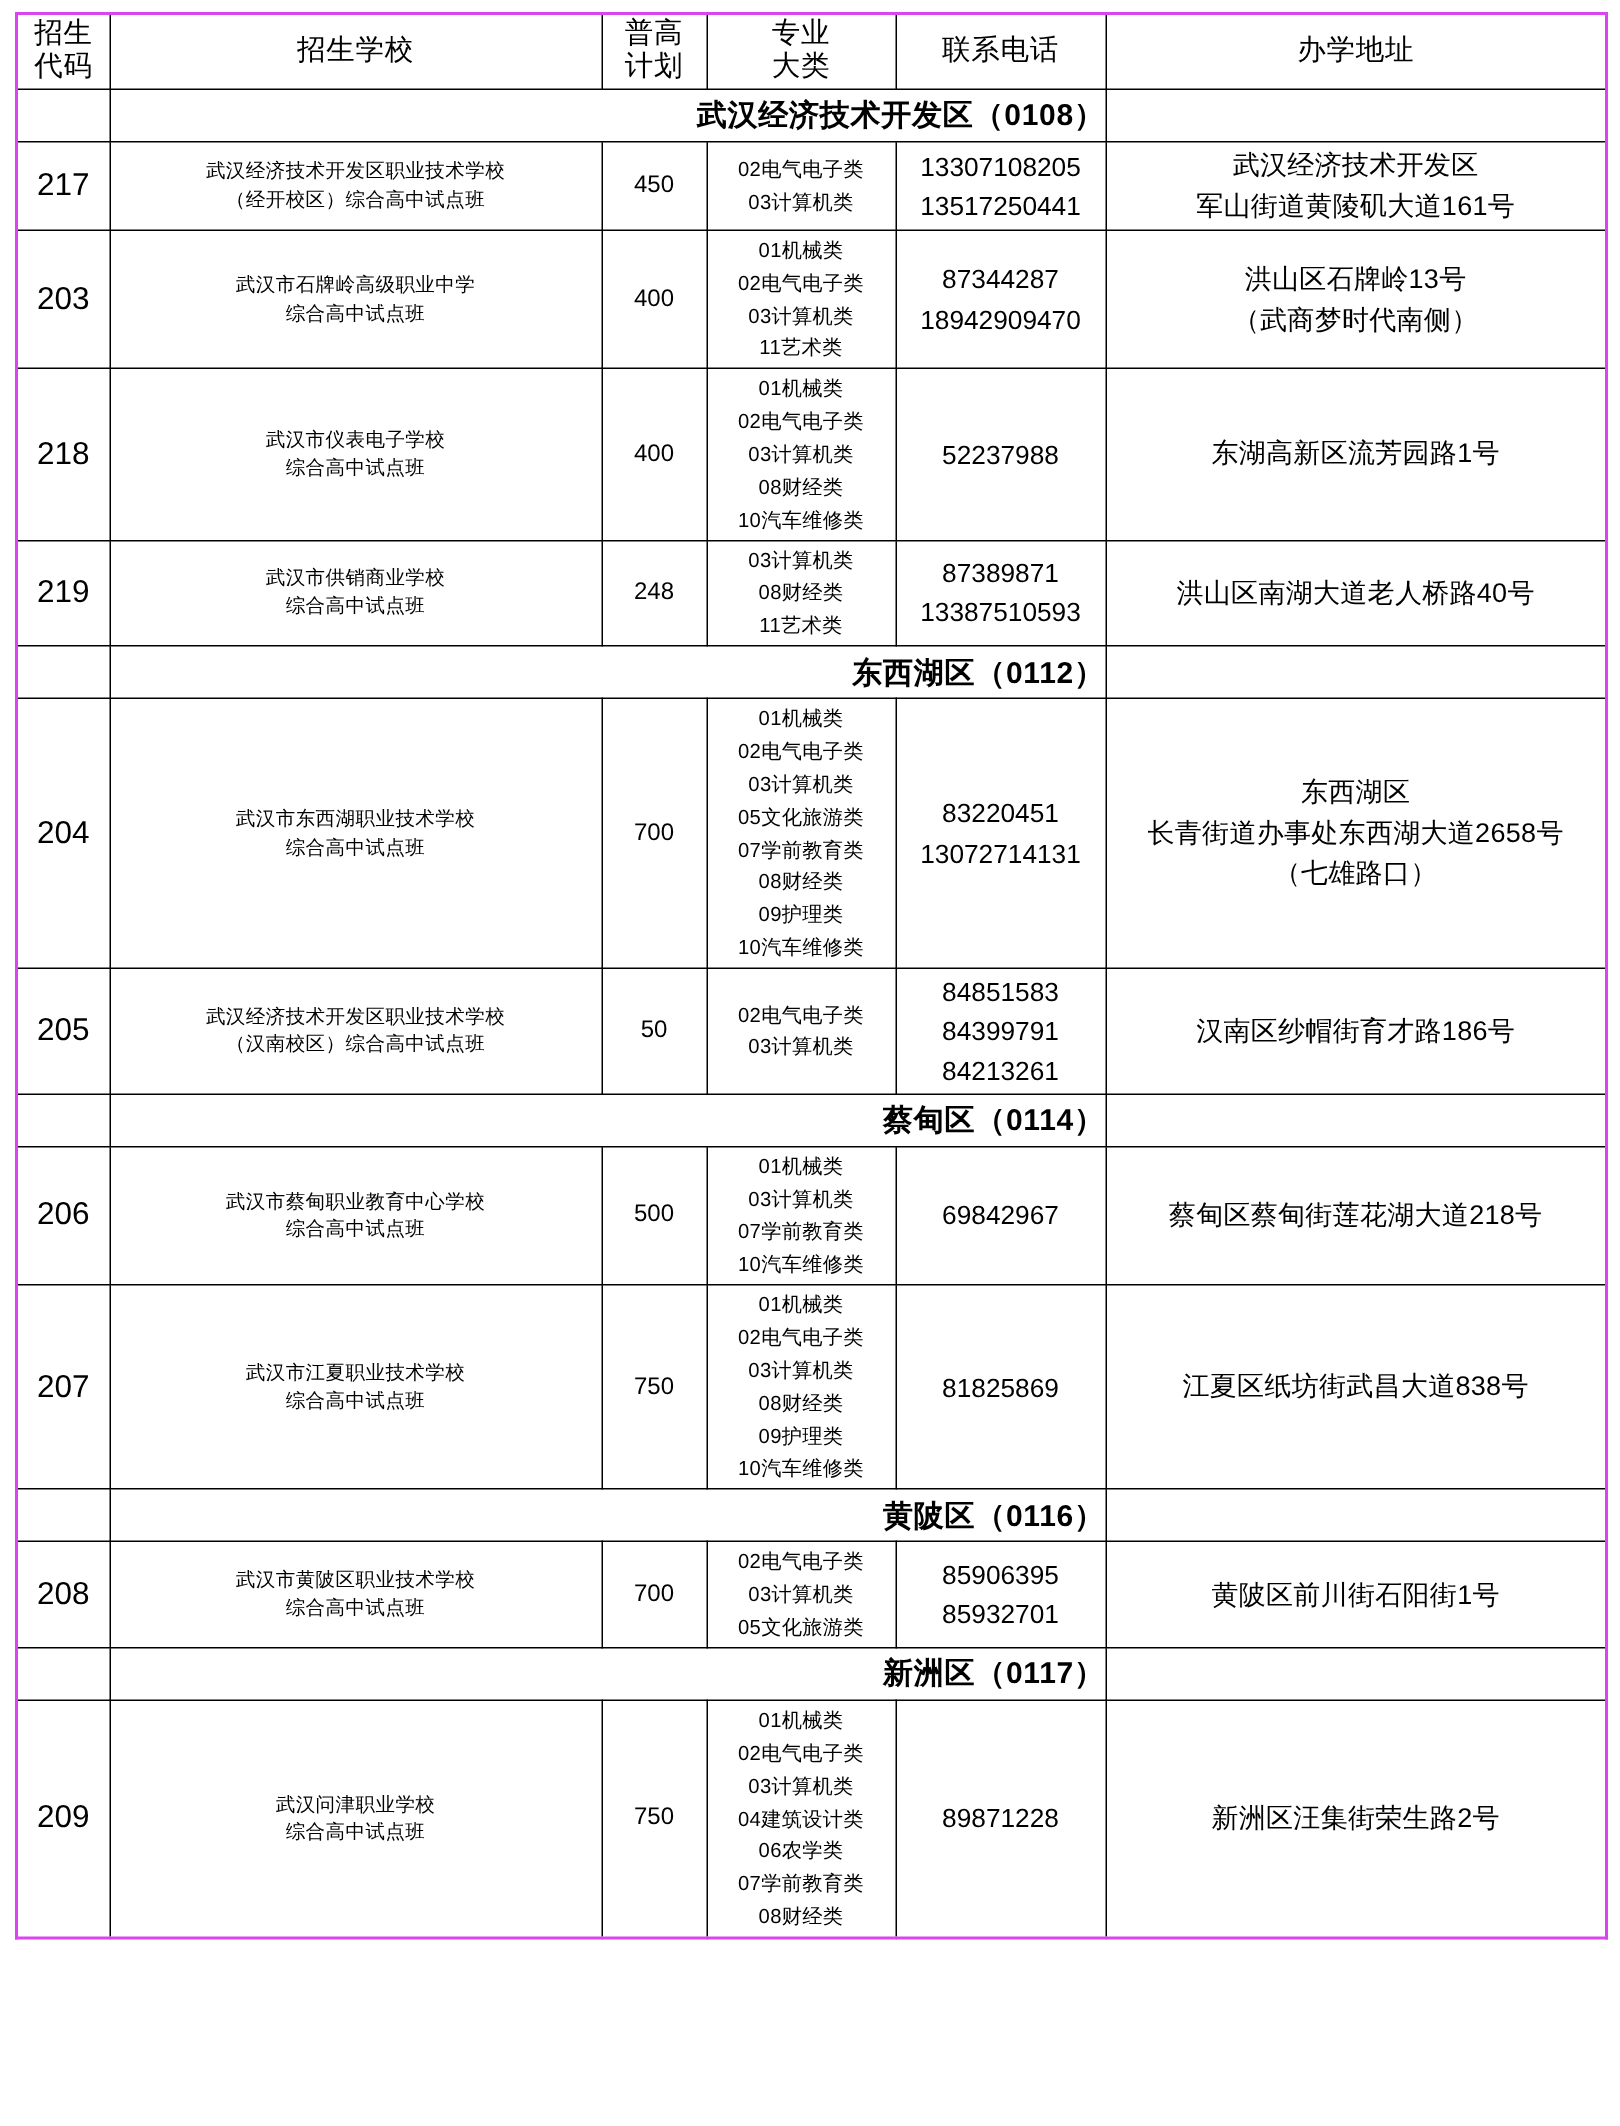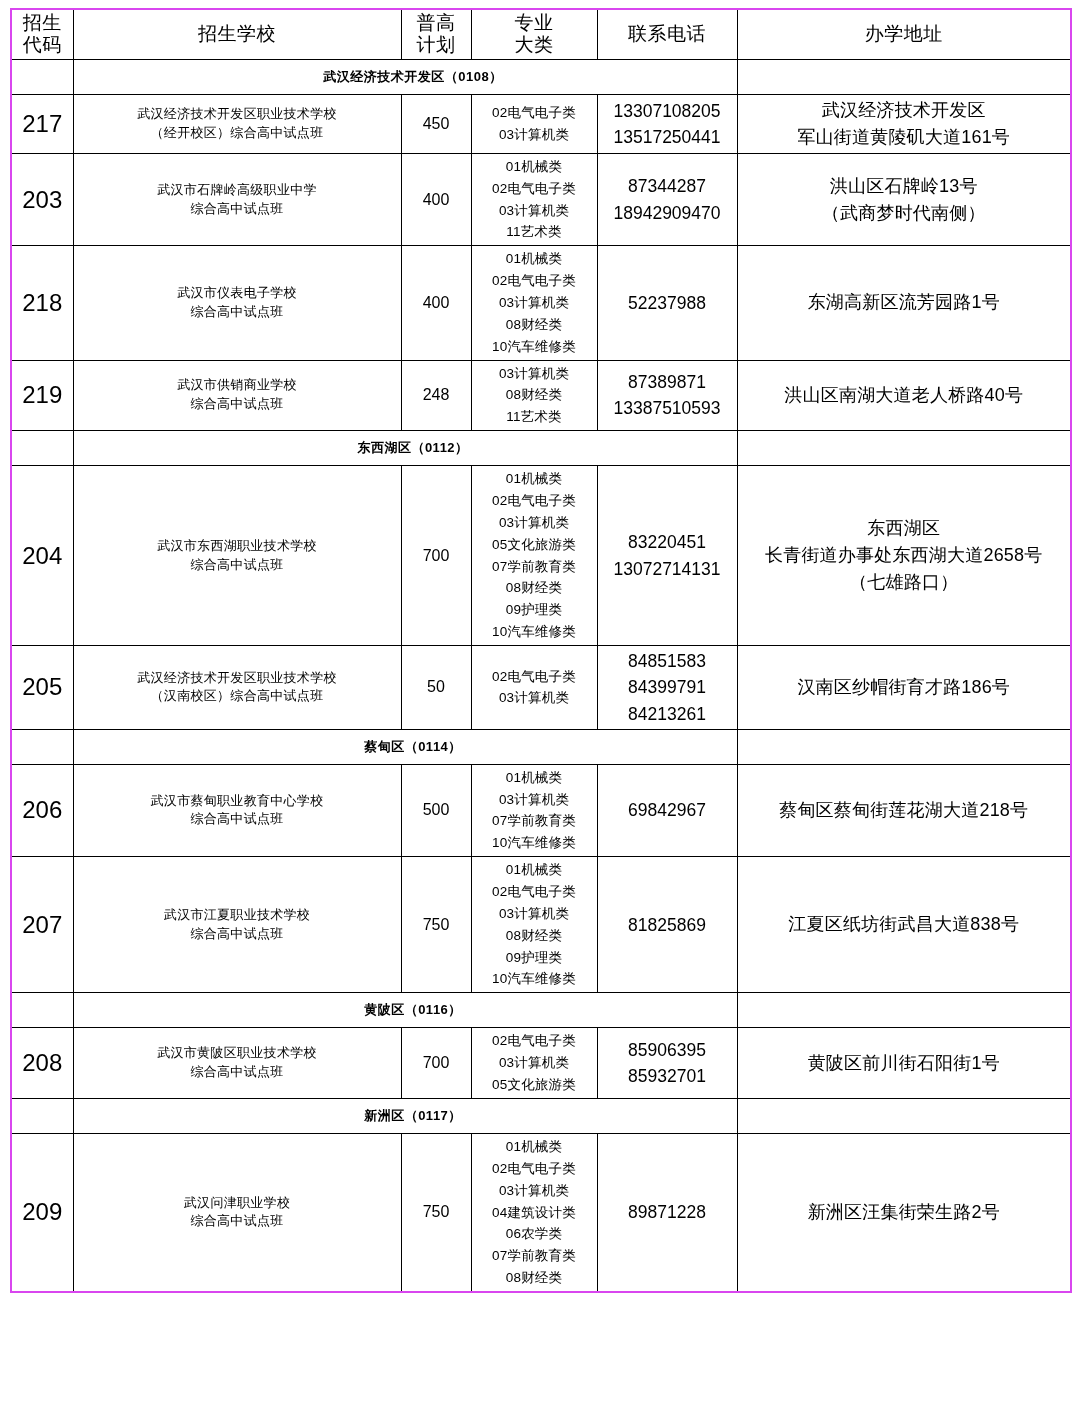--- a/index.html
+++ b/index.html
@@ -52,30 +52,30 @@
     display: block;
   }
 
   
   tr.district td {
     height: 34px;
     padding: 0;
   }
   tr.district td.d-blank-left { }
   tr.district td.d-name {
-    text-align: center;
-    font-size: 13px;
+    text-align: right;
+    font-size: 20px;
     font-weight: bold;
     padding-left: 16px;
     letter-spacing: 0.5px;
   }
 
   
   td.code {
-    font-size: 24px;
+    font-size: 21px;
   }
   td.school {
     text-align: left;
     font-size: 13px;
     line-height: 1.45;
     padding-left: 14px;
     letter-spacing: 0.3px;
   }
   td.plan {
     font-size: 16px;

